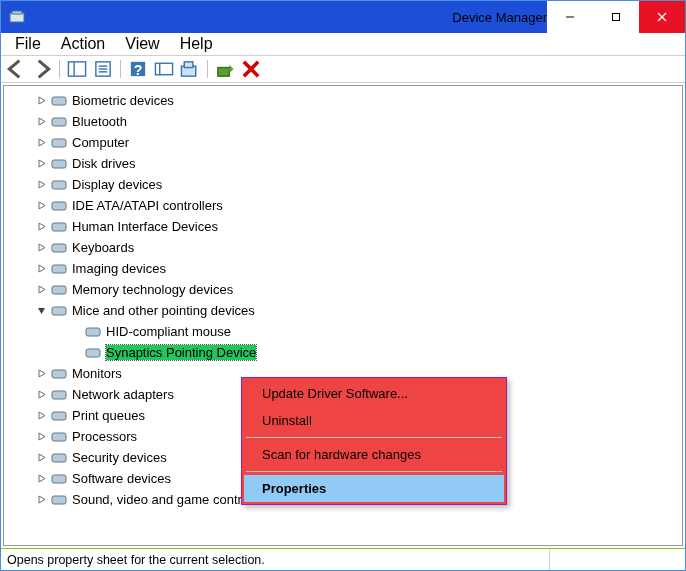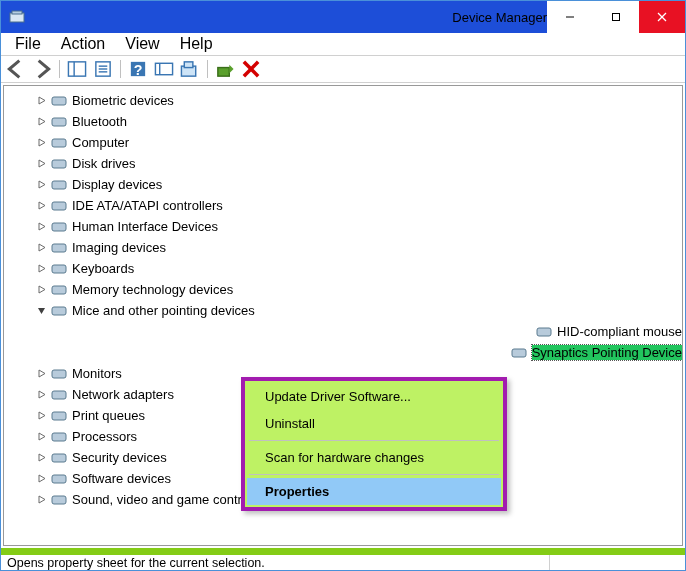--- a/index.html
+++ b/index.html
@@ -75,57 +75,57 @@
     padding: 4px 0;
   }
   .tree-node {
     display: flex;
     align-items: center;
     height: 21px;
     padding-left: 0;
     white-space: nowrap;
   }
   .indent1 { padding-left: 22px; }
-  .indent2 { padding-left: 56px; justify-content: flex-end; }
+  .indent2 { padding-left: 56px; }
   .expander {
     width: 14px; height: 14px; display: flex; align-items: center; justify-content: center;
     margin-right: 2px;
     color: #6b6b6b;
   }
   .expander svg { width: 9px; height: 9px; }
   .node-icon { width: 18px; height: 16px; margin-right: 4px; display:flex; align-items:center; justify-content:center; }
   .node-label { font-size: 13px; }
   .selected { background: #22c55e; outline: 1px dotted #555; }
 
   .ctx-menu {
     position: absolute;
     left: 240px;
     top: 376px;
     width: 266px;
-    background: #bef264;
-    border: 4px solid #a21caf;
+    background: #ef4444;
+    border: 1px solid #a21caf;
     box-shadow: 3px 3px 5px rgba(0,0,0,0.25);
     padding: 2px;
     font-size: 13px;
     z-index: 10;
   }
   .ctx-item {
     padding: 6px 18px;
   }
   .ctx-item.highlight {
     background: #91c9f7;
     font-weight: bold;
   }
   .ctx-sep { height: 1px; background: #c0c0c0; margin: 3px 2px; }
 
   .statusbar {
     position: absolute;
     left: 0; right: 0; bottom: 0;
     height: 22px;
-    border-top: 7px solid #84cc16;
+    border-top: 1px solid #84cc16;
     display: flex;
     align-items: center;
     font-size: 12.5px;
     padding: 0 6px;
   }
   .statusbar .sbcell2 { margin-left: auto; width: 130px; border-left:1px solid #d0d0d0; height: 100%; }
 
   
   .tree::-webkit-scrollbar { width: 17px; }
   .tree::-webkit-scrollbar-track { background: #f0f0f0; }
@@ -326,34 +326,34 @@
         <span class="expander">
           <svg viewBox="0 0 9 9">
             <path d="M2 1 L8 4.5 L2 8 Z" fill="none" stroke="#6b6b6b" stroke-width="1"></path>
           </svg>
         </span>
         <span class="node-icon">
           <svg width="16" height="14" viewBox="0 0 16 14">
             <rect x="1" y="3" width="14" height="8" rx="2" fill="#b8cbdb" stroke="#5a7a8f"></rect>
           </svg>
         </span>
+        <span class="node-label">Keyboards</span>
+      </div>
+      <div class="tree-node indent1">
+        <span class="expander">
+          <svg viewBox="0 0 9 9">
+            <path d="M2 1 L8 4.5 L2 8 Z" fill="none" stroke="#6b6b6b" stroke-width="1"></path>
+          </svg>
+        </span>
+        <span class="node-icon">
+          <svg width="16" height="14" viewBox="0 0 16 14">
+            <rect x="1" y="3" width="14" height="8" rx="2" fill="#b8cbdb" stroke="#5a7a8f"></rect>
+          </svg>
+        </span>
         <span class="node-label">Imaging devices</span>
-      </div>
-      <div class="tree-node indent1">
-        <span class="expander">
-          <svg viewBox="0 0 9 9">
-            <path d="M2 1 L8 4.5 L2 8 Z" fill="none" stroke="#6b6b6b" stroke-width="1"></path>
-          </svg>
-        </span>
-        <span class="node-icon">
-          <svg width="16" height="14" viewBox="0 0 16 14">
-            <rect x="1" y="3" width="14" height="8" rx="2" fill="#b8cbdb" stroke="#5a7a8f"></rect>
-          </svg>
-        </span>
-        <span class="node-label">Keyboards</span>
       </div>
       <div class="tree-node indent1">
         <span class="expander">
           <svg viewBox="0 0 9 9">
             <path d="M2 1 L8 4.5 L2 8 Z" fill="none" stroke="#6b6b6b" stroke-width="1"></path>
           </svg>
         </span>
         <span class="node-icon">
           <svg width="16" height="14" viewBox="0 0 16 14">
             <rect x="1" y="3" width="14" height="8" rx="2" fill="#b8cbdb" stroke="#5a7a8f"></rect>

